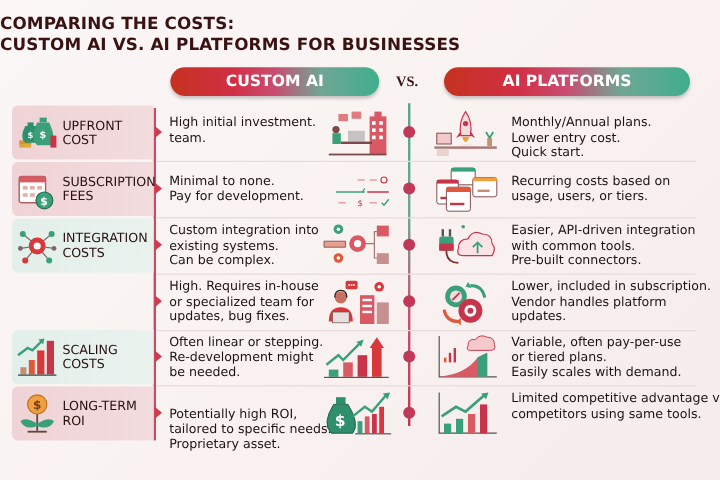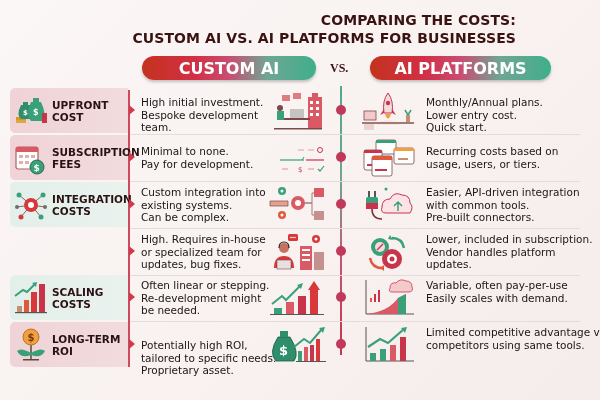--- a/index.html
+++ b/index.html
@@ -5,49 +5,49 @@
   * { box-sizing: border-box; margin: 0; padding: 0; }
   html, body { width: 600px; height: 400px; overflow: hidden; }
   body {
     font-family: "DejaVu Sans", sans-serif;
     background: linear-gradient(135deg, #fbf7f6 0%, #f8f1f0 60%, #f5ecec 100%);
     position: relative;
     color: #1e1414;
   }
   .title {
     position: absolute; left: 0; top: 11px; width: 516px;
-    text-align: right; font-weight: bold; color: #3a1212;
+    text-align: left; font-weight: bold; color: #3a1212;
     font-size: 14px; line-height: 18px; letter-spacing: 0.1px;
   }
   .pill {
     position: absolute; height: 24px; border-radius: 12px;
     background: linear-gradient(90deg, #c4321e 0%, #d22f45 30%, #c94d72 50%, #6fa694 72%, #3fae8c 100%);
-    color: #fff; font-weight: bold; font-size: 16px;
+    color: #fff; font-weight: bold; font-size: 13px;
     display: flex; align-items: center; justify-content: center;
     box-shadow: 0 2px 3px rgba(0,0,0,0.22);
   }
   .pill.custom { left: 142px; top: 56px; width: 174px; }
-  .pill.platform { left: 370px; top: 56px; width: 181px; }
+  .pill.platform { left: 370px; top: 56px; width: 205px; }
   .vs { position: absolute; left: 330px; top: 61px; font-weight: bold; font-size: 12px; color: #3a1212; font-family: Liberation Serif, serif; }
 
   .vline { position: absolute; width: 2px; }
   .vline.left { left: 128px; top: 90px; height: 277px; background: #cf4a5e; }
   .vline.right { left: 340px; top: 86px; height: 269px;
     background: linear-gradient(180deg, #52a88e 0%, #6fa694 35%, #c45472 65%, #c8354a 100%); }
 
   .row { position: absolute; left: 0; width: 600px; height: 46px; }
   .row .sep { position: absolute; left: 130px; right: 20px; bottom: -1px; height: 1px; background: #e6dada; }
   .cat {
     position: absolute; left: 10px; top: 0; width: 118px; height: 45px;
     border-radius: 5px 0 0 5px; display: flex; align-items: center;
   }
   .cat.pink { background: linear-gradient(90deg, #efd3d6, #f2dcde); }
   .cat.mint { background: linear-gradient(90deg, #e3efea, #eaf2ee); }
   .cat .ico { width: 36px; height: 36px; margin-left: 3px; flex: 0 0 36px; }
-  .cat .lbl { font-weight: bold; font-size: 10.5px; line-height: 12px; color: #2a1212; margin-left: 3px; }
+  .cat .lbl { font-weight: normal; font-size: 10.5px; line-height: 12px; color: #2a1212; margin-left: 3px; }
   .arrow { position: absolute; left: 129px; top: 17px; width: 0; height: 0;
     border-top: 5px solid transparent; border-bottom: 5px solid transparent; border-left: 6px solid #cf3a4c; }
   .dot { position: absolute; left: 336px; top: 17px; width: 10px; height: 10px; border-radius: 50%; background: #c0395a; }
   .txt { position: absolute; font-size: 10.5px; line-height: 12.5px; color: #1e1414; }
   .txt.l { left: 141px; width: 130px; }
   .txt.r { left: 426px; width: 172px; }
   .txt div { white-space: nowrap; }
   .pic { position: absolute; width: 60px; height: 40px; top: 3px; }
   .pic.l { left: 268px; }
   .pic.r { left: 358px; }
@@ -81,21 +81,20 @@
       <rect x="29" y="20" width="5" height="10" fill="#c8354a"></rect>
     </svg>
     <div class="lbl">
       <div>UPFRONT</div>
         <div>COST</div>
     </div>
   </div>
   <div class="arrow"></div>
   <div class="txt l" style="top:8px">
     <div>High initial investment.</div>
-      <div>Bespoke development</div>
       <div>team.</div>
   </div>
   <svg class="pic l" viewBox="0 0 60 40">
     <rect x="40" y="6" width="14" height="32" fill="#d95a64"></rect>
       <rect x="44" y="2" width="6" height="5" fill="#d95a64"></rect>
     <g fill="#fff">
         <rect x="42" y="10" width="3" height="3"></rect>
         <rect x="48" y="10" width="3" height="3"></rect>
         <rect x="42" y="16" width="3" height="3"></rect>
         <rect x="48" y="16" width="3" height="3"></rect>
@@ -333,20 +332,21 @@
     <path d="M8 2 V36 H56" stroke="#555" stroke-width="1" fill="none"></path>
     <path d="M8 36 Q30 34 40 20 L48 16 L48 36 Z" fill="#d95a64"></path>
     <path d="M40 20 L48 16 L48 36 L40 36 Z" fill="#3aa07a"></path>
     <rect x="12" y="20" width="2" height="4" fill="#e0593a"></rect>
       <rect x="16" y="16" width="2" height="8" fill="#c8354a"></rect>
       <rect x="20" y="12" width="2" height="12" fill="#c8354a"></rect>
     <path d="M34 14 Q30 14 32 10 Q32 4 38 5 Q42 0 48 3 Q54 3 54 9 Q56 14 50 14 Z" fill="#f3c9cc" stroke="#c8354a" stroke-width="0.8"></path>
   </svg>
   <div class="txt r" style="top:4px">
     <div>Variable, often pay-per-use</div>
+      <div>or tiered plans.</div>
       <div>Easily scales with demand.</div>
   </div>
   <div class="sep"></div>
 </div>
 
 <div class="row" style="top:322px">
   <div class="cat pink">
     <svg class="ico" viewBox="0 0 36 36">
       <path d="M18 18 V32" stroke="#5a4a3a" stroke-width="1.5"></path>
       <path d="M18 26 Q8 20 4 24 Q8 32 18 28 Z" fill="#3aa07a"></path>

